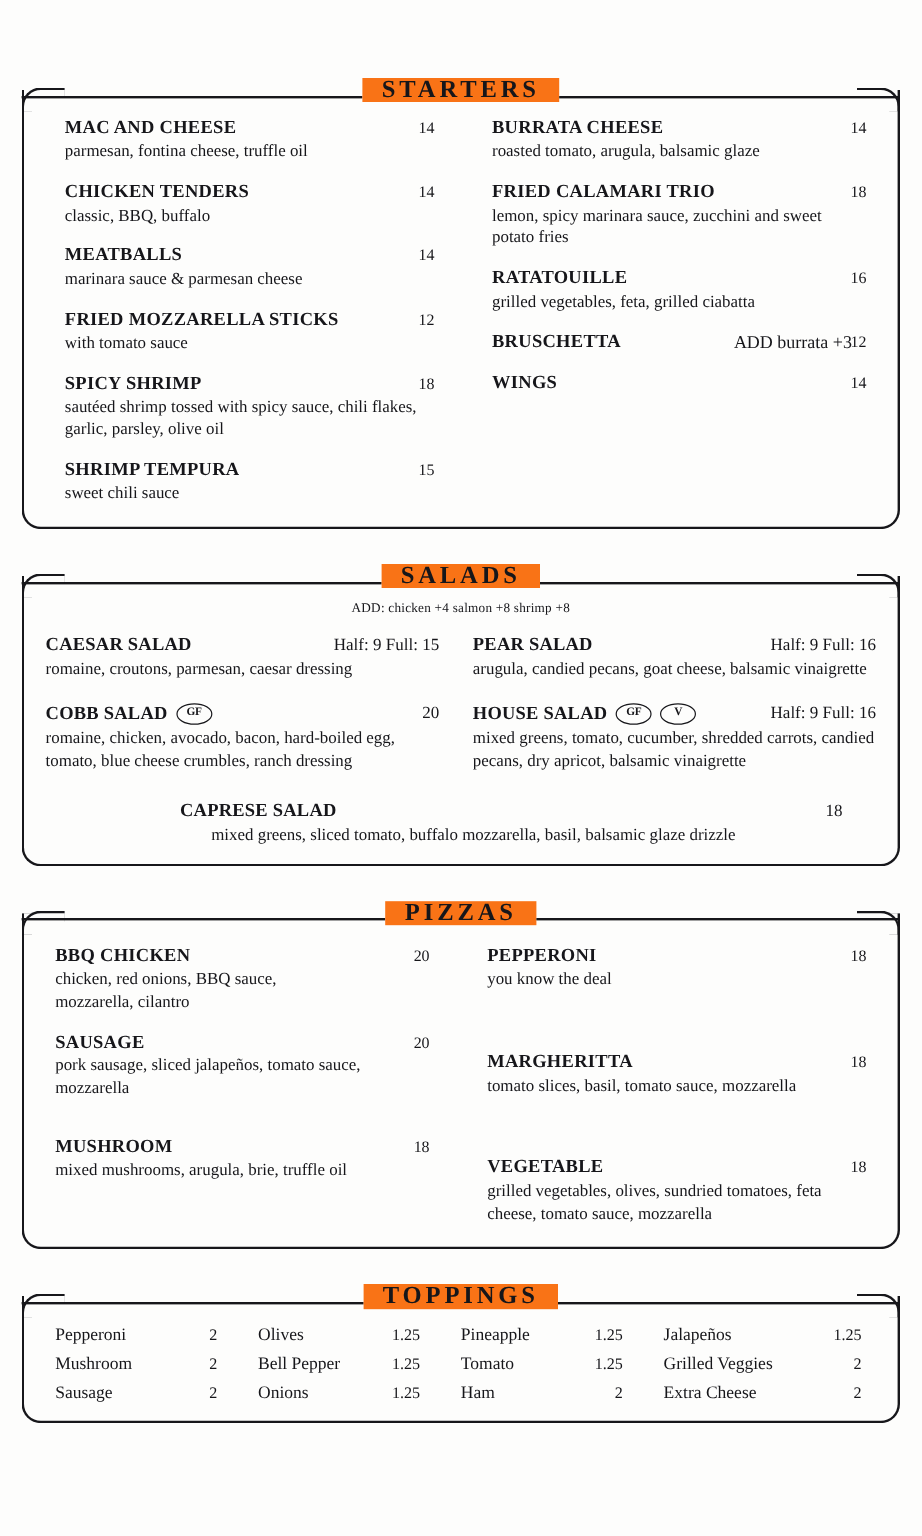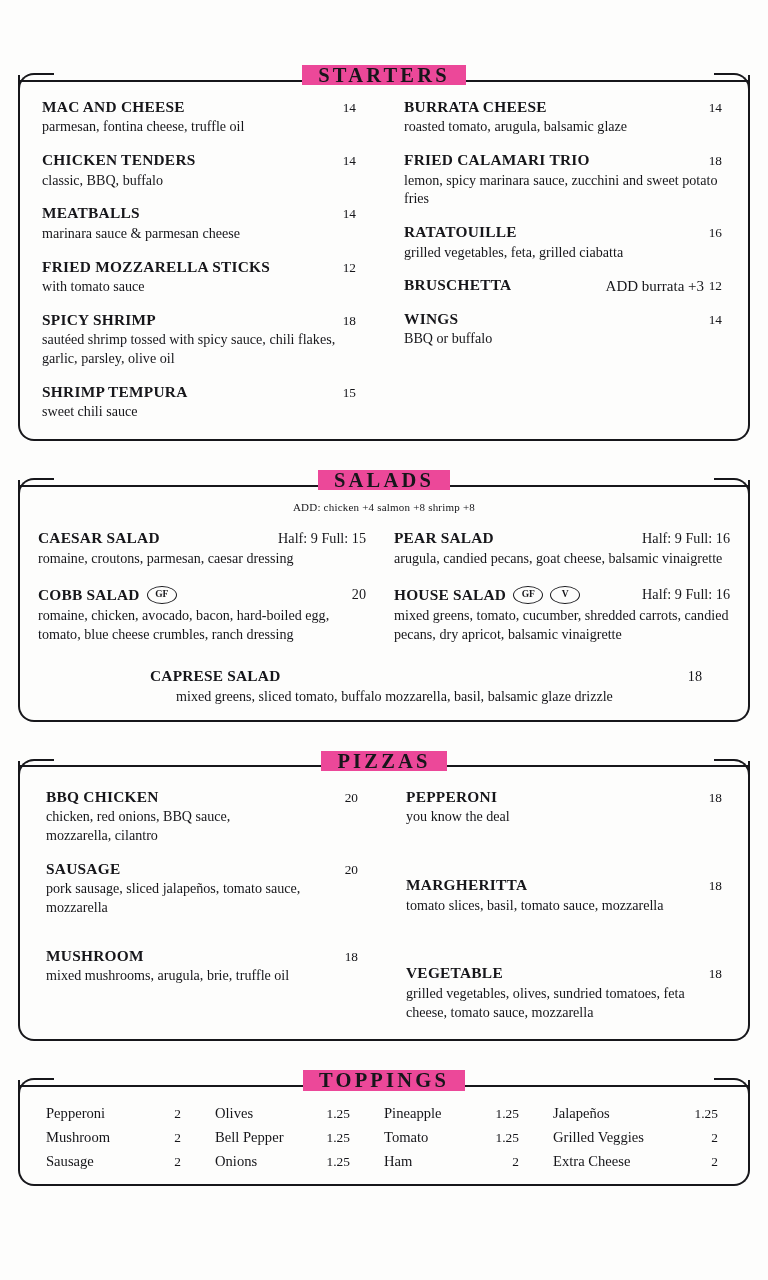--- a/index.html
+++ b/index.html
@@ -43,21 +43,21 @@
   .rule.left  { margin-right: 0; }
   .rule.right { margin-left: 0; }
 
   .section-title {
     font-weight: bold;
     font-size: 20.5px;
     letter-spacing: 3.2px;
     padding: 0 16px;
     white-space: nowrap;
     line-height: 1;
-    background: #ec4899;
+    background: #f97316;
     text-align: center;
   }
 
   .section-body {
     border: 2.2px solid #17171b;
     border-top: none;
     border-radius: 0 0 16px 16px;
     position: relative;
     margin-top: -13px;
     padding-top: 13px;
@@ -77,21 +77,21 @@
     left: -2.2px;
     border-left: 2.2px solid #17171b;
     border-top-left-radius: 16px;
   }
   .section-body::after {
     right: -2.2px;
     border-right: 2.2px solid #17171b;
     border-top-right-radius: 16px;
   }
 
-  .inner { padding: 10px 26px 16px 22px; }
+  .inner { padding: 10px 26px 16px 34px; }
 
   
   .cols {
     display: flex;
     gap: 0;
   }
   .col { flex: 0 0 50%; }
   .col.pad-r { padding-right: 26px; }
   .col.pad-l { padding-left: 22px; }
 
@@ -310,21 +310,20 @@
               <div class="desc-row" style="margin-top:-17px; justify-content:flex-end;">
                 <span class="desc-add">ADD burrata +3</span>
               </div>
             </div>
 
             <div class="item">
               <div class="item-head">
                 <span class="item-name">WINGS</span>
                 <span class="item-price">14</span>
               </div>
-              <div class="item-desc">BBQ or buffalo</div>
             </div>
 
           </div>
         </div>
       </div>
     </div>
   </div>
 
   <div class="section">
     <div class="section-head">

